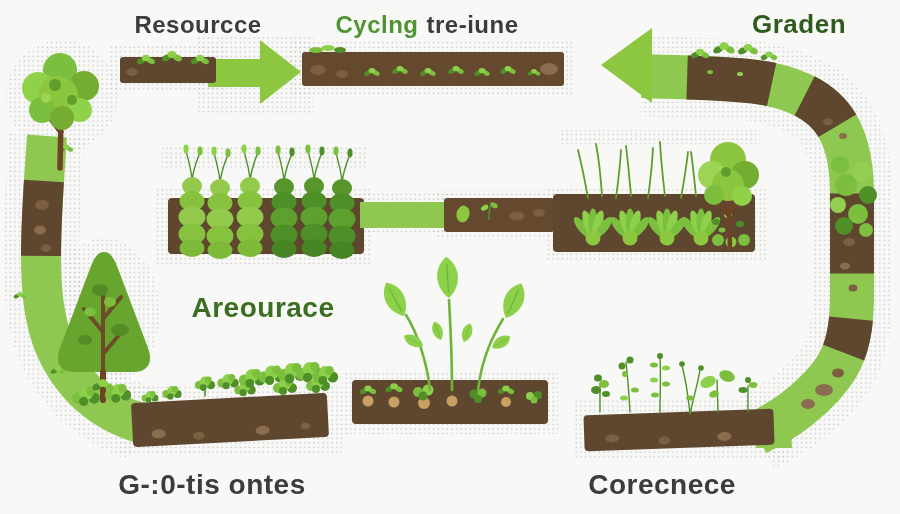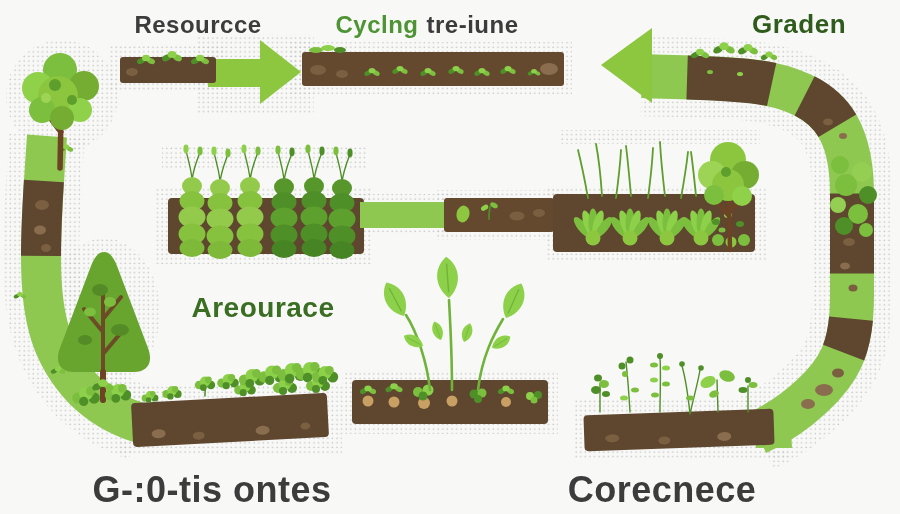--- a/index.html
+++ b/index.html
@@ -11,21 +11,21 @@
   }
   html,body{margin:0;padding:0;background:#e9e9e9;}
   .stage{position:relative;width:900px;height:514px;overflow:hidden;background:var(--background);
          font-family:"Liberation Sans",sans-serif;}
   .stage svg{position:absolute;left:0;top:0;}
   .lbl{position:absolute;transform:translateX(-50%);font-weight:700;letter-spacing:.5px;
        white-space:nowrap;line-height:1.1;}
   .sz-top{font-size:24px;}
   .sz-graden{font-size:26px;}
   .sz-mid{font-size:28px;}
-  .sz-bot{font-size:36px;}
+  .sz-bot{font-size:28px;}
   .c-dark{color:var(--text-dark);}
   .c-green{color:var(--text-green);}
   .c-greendark{color:var(--text-green-dark);}
   .c-greenmid{color:var(--text-green-mid);}
   .lbl .w1{margin-right:8px;}
   
   .dots{fill:url(#dotpat);}
   .soil{fill:var(--soil-dark);}
   .soil2{fill:var(--soil-mid);}
   .stone{fill:var(--stone-brown);}

